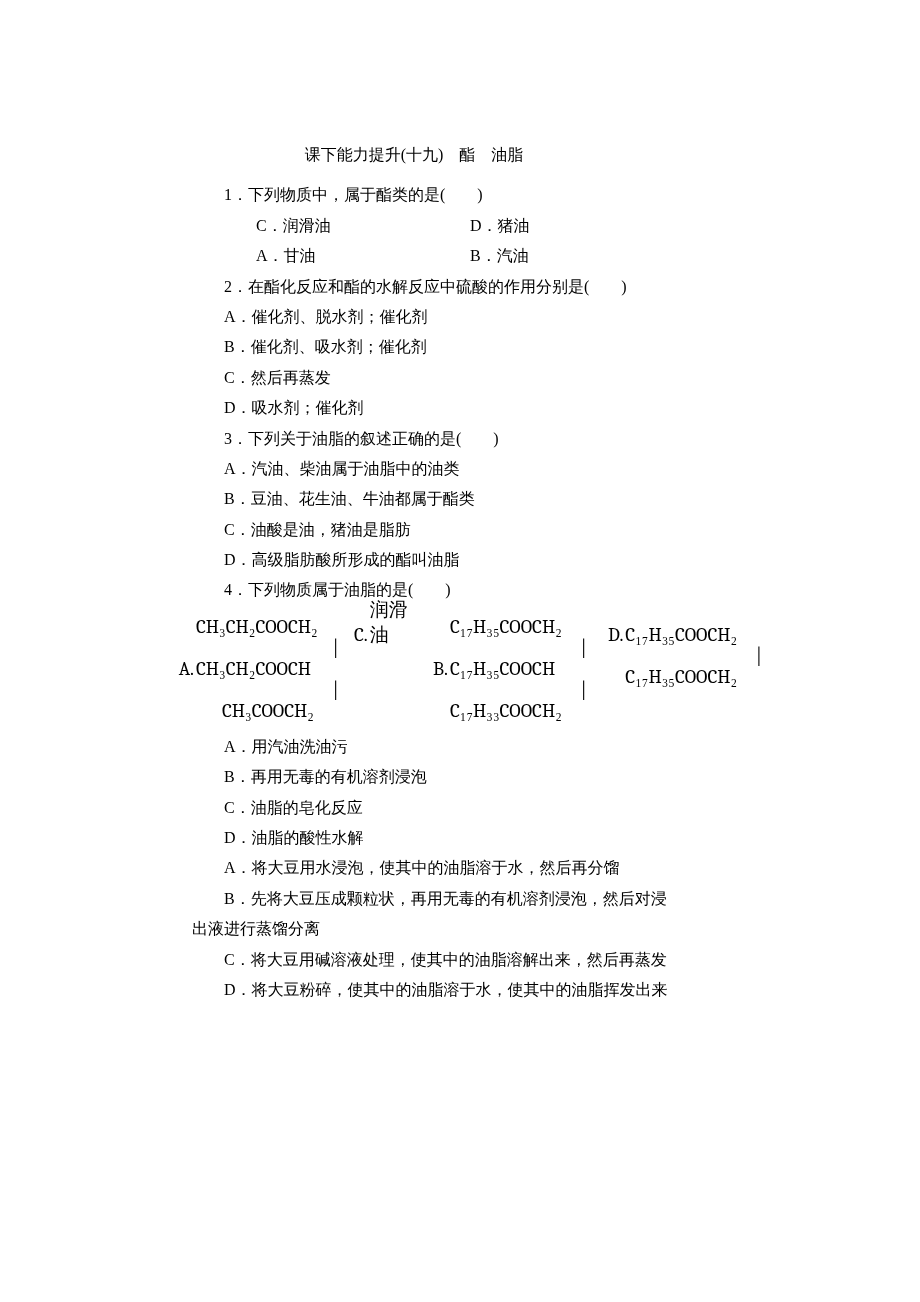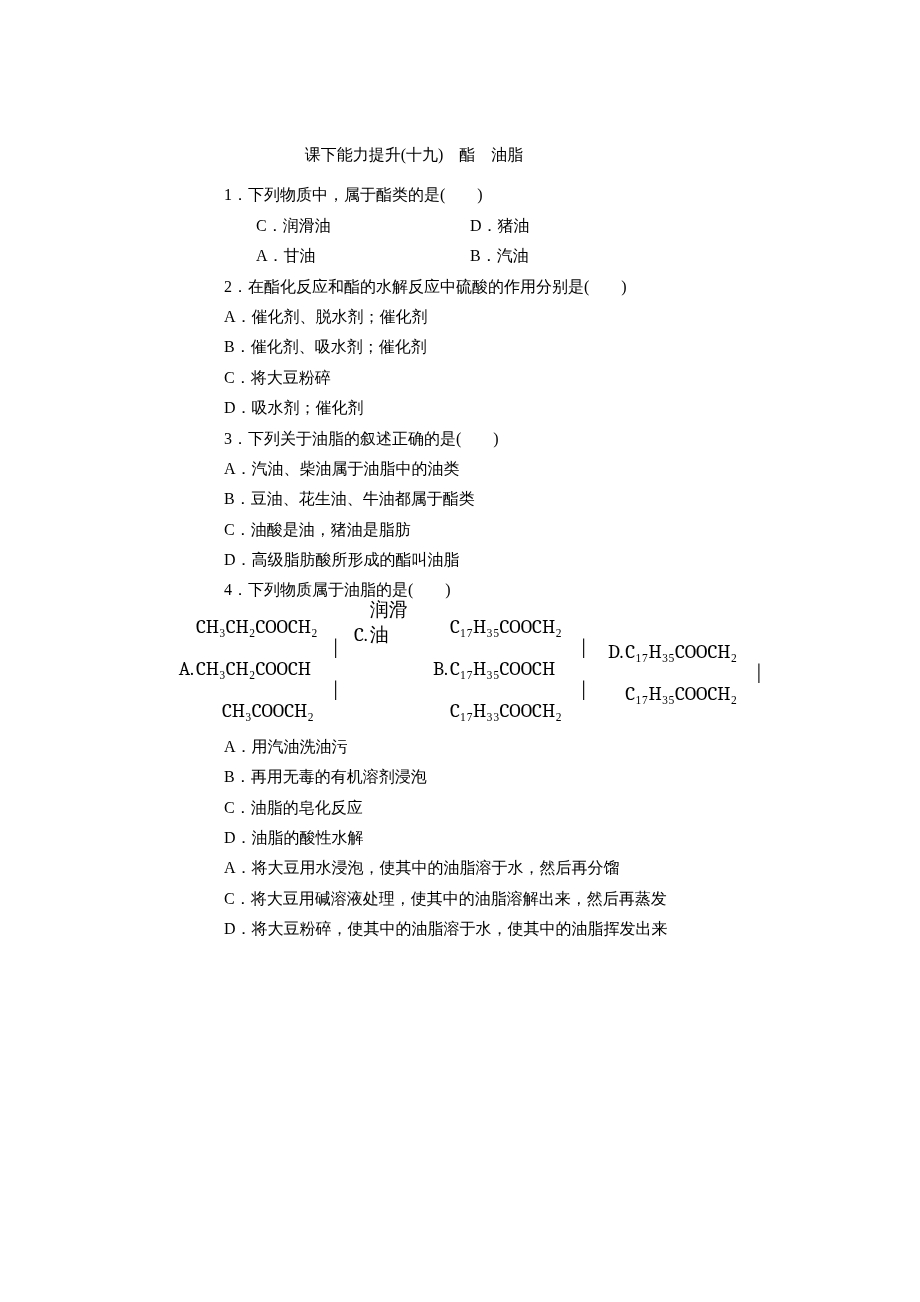--- a/index.html
+++ b/index.html
@@ -40,21 +40,21 @@
   .struct-col {
     font-family: "Cambria", "Times New Roman", serif;
     font-size: 19px;
     line-height: 1.3;
     width: 50%;
     display: flex;
     flex-direction: row;
     align-items: center;
   }
   .struct-col.left { padding-left: 10px; align-items: flex-start; }
-  .struct-col.right { align-items: center; }
+  .struct-col.right { align-items: flex-start; }
   .group {
     display: inline-block;
     text-align: left;
   }
   .row {
     display: flex;
     align-items: flex-end;
     height: 26px;
   }
   .row.barrow {
@@ -90,21 +90,21 @@
     <span class="opt">D．猪油</span>
   </div>
   <div class="q options-row">
     <span class="opt" style="width:210px">A．甘油</span>
     <span class="opt">B．汽油</span>
   </div>
 
   <div class="q">2．在酯化反应和酯的水解反应中硫酸的作用分别是(　　)</div>
   <div class="q opt-indent">A．催化剂、脱水剂；催化剂</div>
   <div class="q opt-indent">B．催化剂、吸水剂；催化剂</div>
-  <div class="q opt-indent">C．将大豆粉碎</div>
+  <div class="q opt-indent">C．然后再蒸发</div>
   <div class="q opt-indent">D．吸水剂；催化剂</div>
 
   <div class="q">3．下列关于油脂的叙述正确的是(　　)</div>
   <div class="q opt-indent">A．汽油、柴油属于油脂中的油类</div>
   <div class="q opt-indent">B．豆油、花生油、牛油都属于酯类</div>
   <div class="q opt-indent">C．油酸是油，猪油是脂肪</div>
   <div class="q opt-indent">D．高级脂肪酸所形成的酯叫油脂</div>
 
   <div class="q">4．下列物质属于油脂的是(　　)</div>
 
@@ -180,16 +180,17 @@
       </div>
     </div>
   </div>
 
   <div class="q opt-indent">A．用汽油洗油污</div>
   <div class="q opt-indent">B．再用无毒的有机溶剂浸泡</div>
   <div class="q opt-indent">C．油脂的皂化反应</div>
   <div class="q opt-indent">D．油脂的酸性水解</div>
 
   <div class="q opt-indent">A．将大豆用水浸泡，使其中的油脂溶于水，然后再分馏</div>
+  <div class="q opt-indent">B．先将大豆压成颗粒状，再用无毒的有机溶剂浸泡，然后对浸出液进行蒸馏分离</div>
   <div class="q opt-indent">C．将大豆用碱溶液处理，使其中的油脂溶解出来，然后再蒸发</div>
   <div class="q opt-indent">D．将大豆粉碎，使其中的油脂溶于水，使其中的油脂挥发出来</div>
 
 </div>
 
 </body></html>

